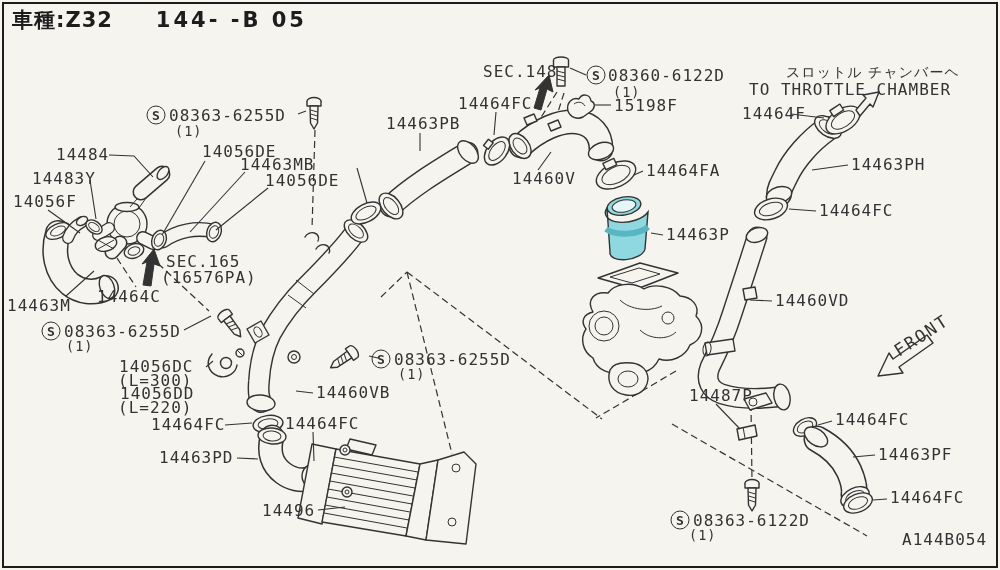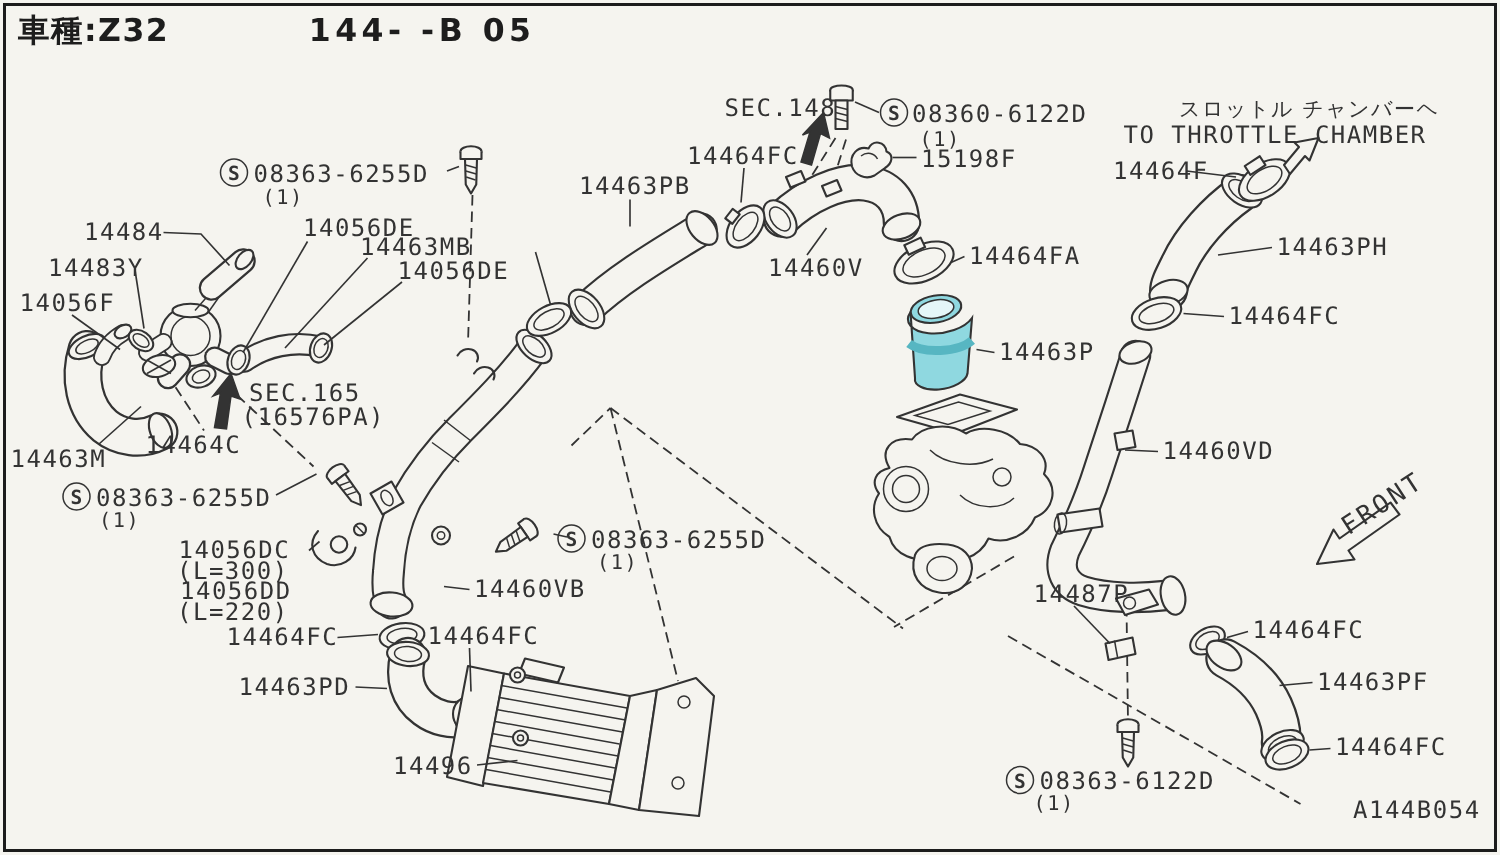--- a/index.html
+++ b/index.html
@@ -1,21 +1,21 @@
 <!DOCTYPE html>
 <html style="--paper: #f5f4ef; --ink: #333333; --hl: #8fd8e0; --hlb: #57b6c2; --hlt: #e4f6f8;"><head>
 <meta charset="utf-8">
 <style>
   html,body{margin:0;padding:0;background:#e8e6e1;}
   .page{position:relative;width:1000px;height:570px;background:var(--paper,#f5f4ef);overflow:hidden;
         font-family:"DejaVu Sans",sans-serif;}
   .frame{position:absolute;inset:2px;border:2px solid #1c1c1c;pointer-events:none;}
   .hdr{position:absolute;top:6px;left:12px;display:flex;align-items:baseline;
        font-weight:bold;font-size:21px;color:#1d1d1d;letter-spacing:1px;white-space:pre;}
-  .hdr .h-code{margin-left:93px;letter-spacing:3px;}
+  .hdr .h-code{margin-left:43px;letter-spacing:3px;}
   .hdr .h-title{margin-left:34px;}
   svg{position:absolute;left:0;top:0;}
   .t   {font-family:"DejaVu Sans Mono",monospace;font-size:16px;letter-spacing:1px;fill:var(--ink,#333);}
   .ts  {font-family:"DejaVu Sans Mono",monospace;font-size:13.5px;letter-spacing:1px;fill:var(--ink,#333);}
   .tsym{font-family:"DejaVu Sans Mono",monospace;font-size:13px;font-weight:bold;fill:var(--ink,#333);text-anchor:middle;}
   .tj  {font-family:"DejaVu Sans",sans-serif;font-size:14px;fill:var(--ink,#333);letter-spacing:1px;}
   .tf  {font-family:"DejaVu Sans Mono",monospace;font-size:17px;letter-spacing:2px;fill:var(--ink,#333);}
   .ln  {stroke:var(--ink,#333);stroke-width:1.4;fill:none;stroke-linecap:round;stroke-linejoin:round;}
   .lnt {stroke:var(--ink,#333);stroke-width:1;fill:none;}
   .fl  {fill:var(--paper,#f5f4ef);stroke:var(--ink,#333);stroke-width:1.4;stroke-linejoin:round;}

